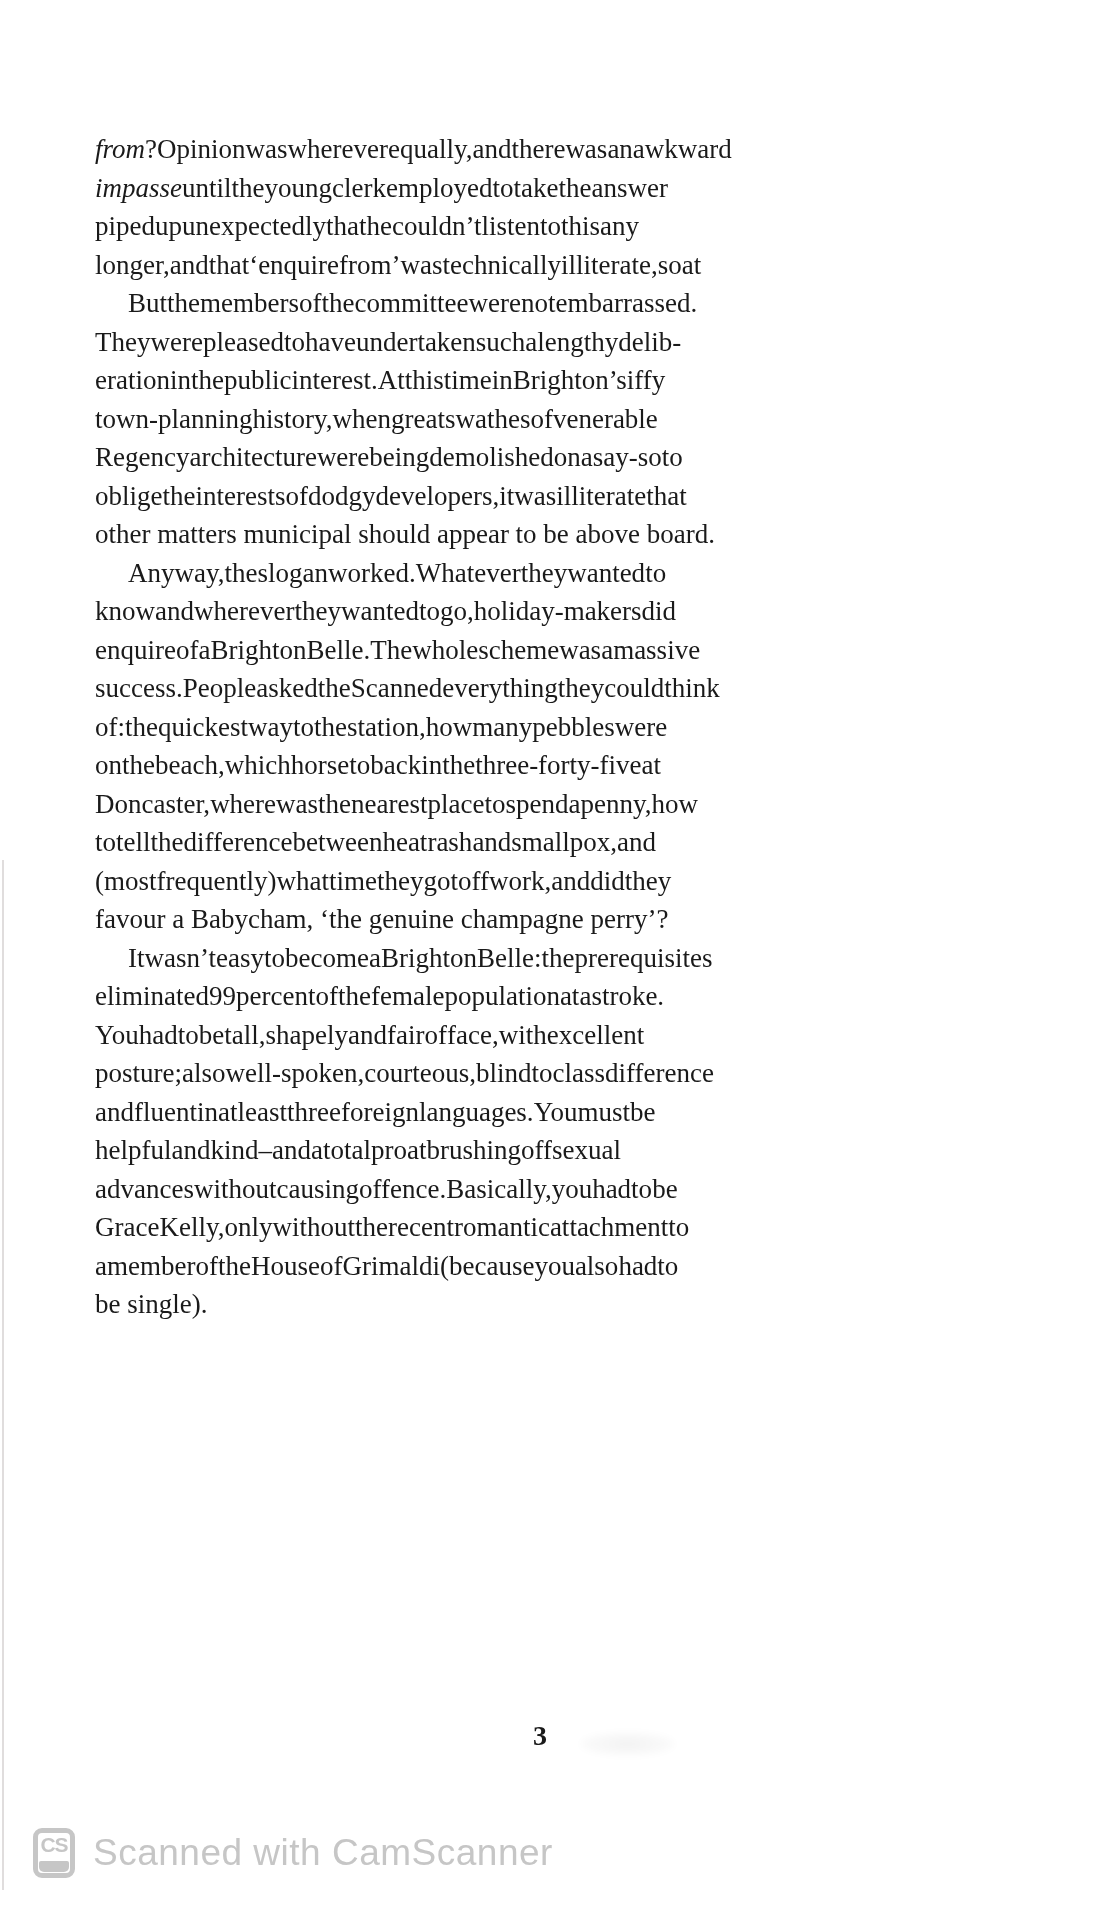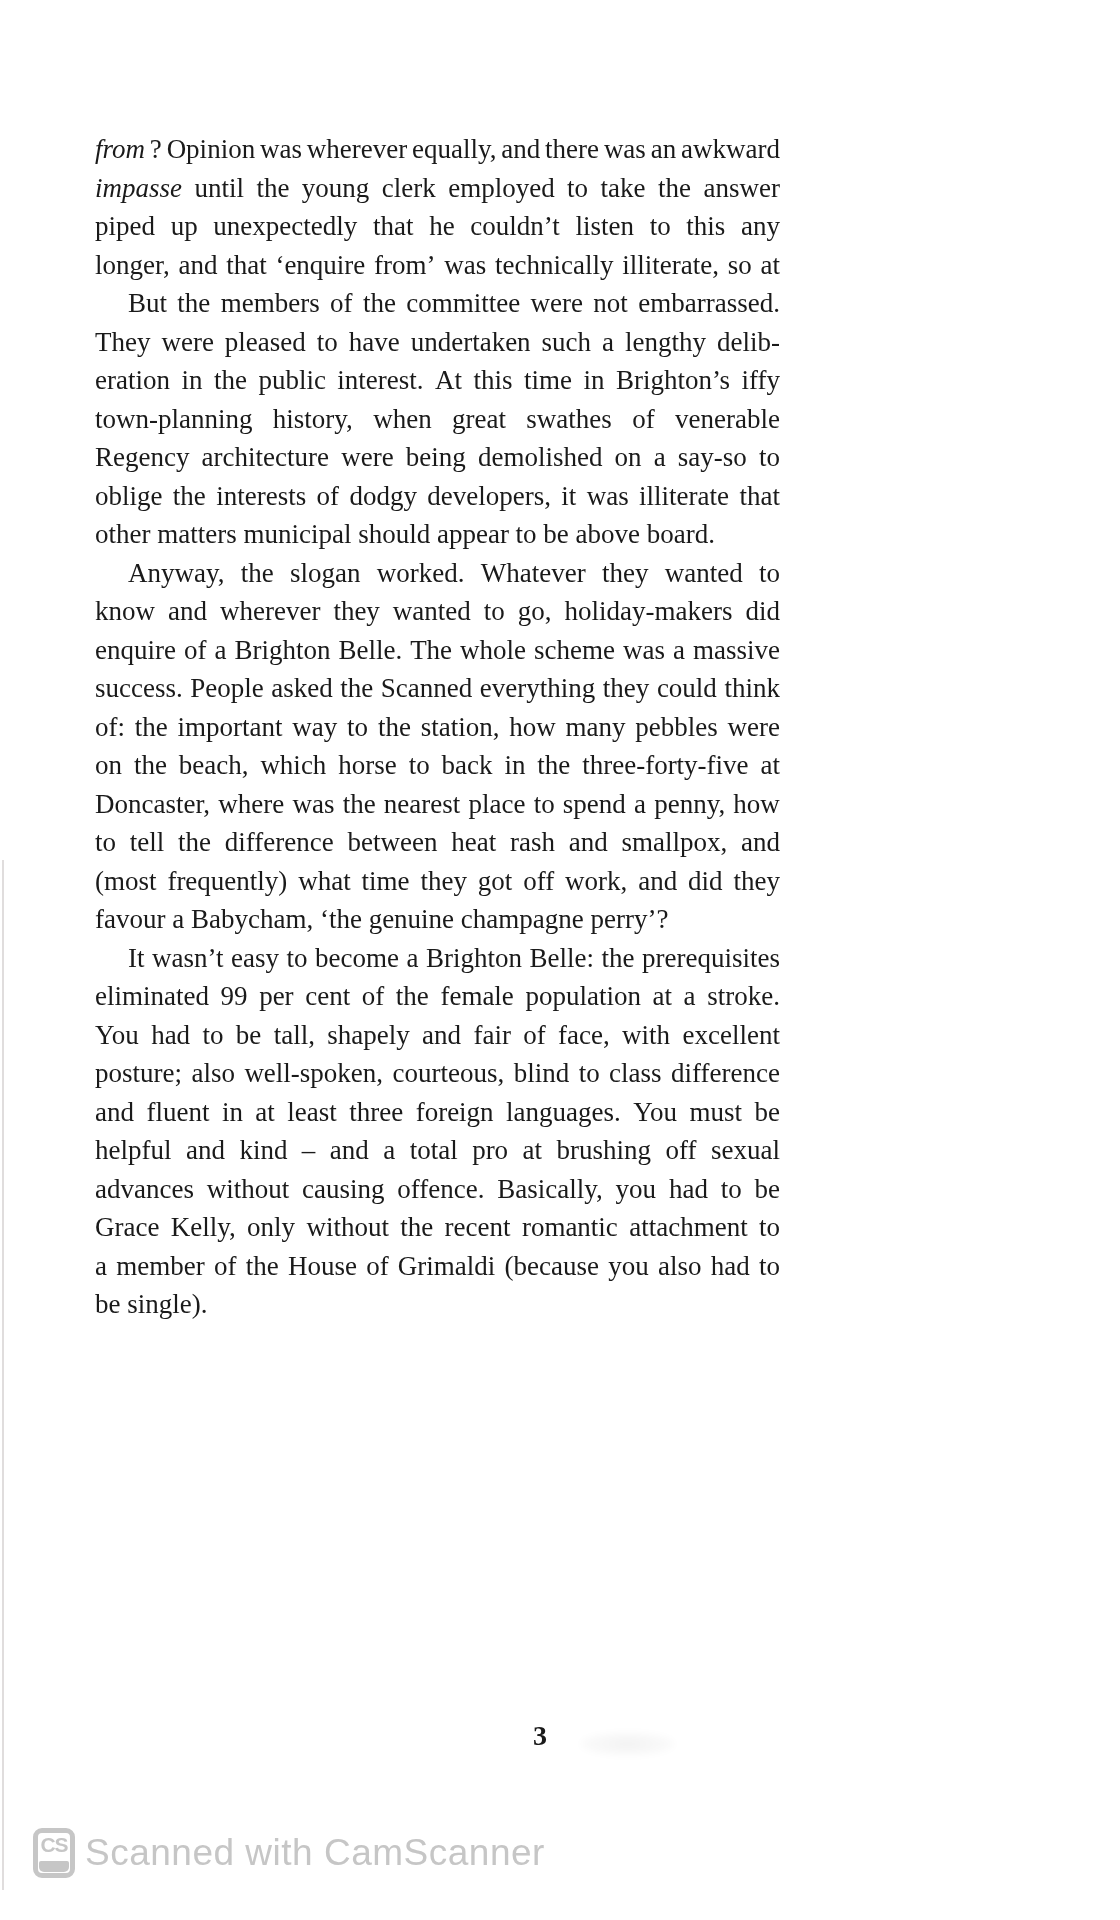--- a/index.html
+++ b/index.html
@@ -44,21 +44,20 @@
     width: 685px;
     font-size: 27px;
     line-height: 38.5px;
   }
   .line {
     height: 38.5px;
     white-space: pre;
   }
   .line.just {
     display: flex;
-    justify-content: space-between;
     align-items: baseline;
   }
   .line.indent { padding-left: 33px; }
   .it { font-style: italic; }
   .page-number {
     position: absolute;
     left: 0;
     top: 1720px;
     width: 1080px;
     text-align: center;
@@ -67,21 +66,21 @@
     font-weight: bold;
     color: var(--ink, #1a1a1a);
   }
   .watermark {
     position: absolute;
     left: 33px;
     top: 1826px;
     height: 54px;
     display: flex;
     align-items: center;
-    gap: 10px;
+    gap: 18px;
     font-family: "Liberation Sans", sans-serif;
     color: var(--watermark, #c6c6c6);
   }
   .cs-logo {
     position: relative;
     width: 32px;
     height: 40px;
     border: 5px solid var(--watermark, #c6c6c6);
     border-radius: 9px;
     display: flex;
@@ -126,21 +125,21 @@
       <div class="line just"><span>They</span><span>were</span><span>pleased</span><span>to</span><span>have</span><span>undertaken</span><span>such</span><span>a</span><span>lengthy</span><span>delib-</span></div>
       <div class="line just"><span>eration</span><span>in</span><span>the</span><span>public</span><span>interest.</span><span>At</span><span>this</span><span>time</span><span>in</span><span>Brighton’s</span><span>iffy</span></div>
       <div class="line just"><span>town-planning</span><span>history,</span><span>when</span><span>great</span><span>swathes</span><span>of</span><span>venerable</span></div>
       <div class="line just"><span>Regency</span><span>architecture</span><span>were</span><span>being</span><span>demolished</span><span>on</span><span>a</span><span>say-so</span><span>to</span></div>
       <div class="line just"><span>oblige</span><span>the</span><span>interests</span><span>of</span><span>dodgy</span><span>developers,</span><span>it</span><span>was</span><span>illiterate</span><span>that</span></div>
       <div class="line"><span>other matters municipal should appear to be above board.</span></div>
       <div class="line just indent"><span>Anyway,</span><span>the</span><span>slogan</span><span>worked.</span><span>Whatever</span><span>they</span><span>wanted</span><span>to</span></div>
       <div class="line just"><span>know</span><span>and</span><span>wherever</span><span>they</span><span>wanted</span><span>to</span><span>go,</span><span>holiday-makers</span><span>did</span></div>
       <div class="line just"><span>enquire</span><span>of</span><span>a</span><span>Brighton</span><span>Belle.</span><span>The</span><span>whole</span><span>scheme</span><span>was</span><span>a</span><span>massive</span></div>
       <div class="line just"><span>success.</span><span>People</span><span>asked</span><span>the</span><span>Scanned</span><span>everything</span><span>they</span><span>could</span><span>think</span></div>
-      <div class="line just"><span>of:</span><span>the</span><span>important</span><span>way</span><span>to</span><span>the</span><span>station,</span><span>how</span><span>many</span><span>pebbles</span><span>were</span></div>
+      <div class="line just"><span>of:</span><span>the</span><span>quickest</span><span>way</span><span>to</span><span>the</span><span>station,</span><span>how</span><span>many</span><span>pebbles</span><span>were</span></div>
       <div class="line just"><span>on</span><span>the</span><span>beach,</span><span>which</span><span>horse</span><span>to</span><span>back</span><span>in</span><span>the</span><span>three-forty-five</span><span>at</span></div>
       <div class="line just"><span>Doncaster,</span><span>where</span><span>was</span><span>the</span><span>nearest</span><span>place</span><span>to</span><span>spend</span><span>a</span><span>penny,</span><span>how</span></div>
       <div class="line just"><span>to</span><span>tell</span><span>the</span><span>difference</span><span>between</span><span>heat</span><span>rash</span><span>and</span><span>smallpox,</span><span>and</span></div>
       <div class="line just"><span>(most</span><span>frequently)</span><span>what</span><span>time</span><span>they</span><span>got</span><span>off</span><span>work,</span><span>and</span><span>did</span><span>they</span></div>
       <div class="line"><span>favour a Babycham, ‘the genuine champagne perry’?</span></div>
       <div class="line just indent"><span>It</span><span>wasn’t</span><span>easy</span><span>to</span><span>become</span><span>a</span><span>Brighton</span><span>Belle:</span><span>the</span><span>prerequisites</span></div>
       <div class="line just"><span>eliminated</span><span>99</span><span>per</span><span>cent</span><span>of</span><span>the</span><span>female</span><span>population</span><span>at</span><span>a</span><span>stroke.</span></div>
       <div class="line just"><span>You</span><span>had</span><span>to</span><span>be</span><span>tall,</span><span>shapely</span><span>and</span><span>fair</span><span>of</span><span>face,</span><span>with</span><span>excellent</span></div>
       <div class="line just"><span>posture;</span><span>also</span><span>well-spoken,</span><span>courteous,</span><span>blind</span><span>to</span><span>class</span><span>difference</span></div>
       <div class="line just"><span>and</span><span>fluent</span><span>in</span><span>at</span><span>least</span><span>three</span><span>foreign</span><span>languages.</span><span>You</span><span>must</span><span>be</span></div>

